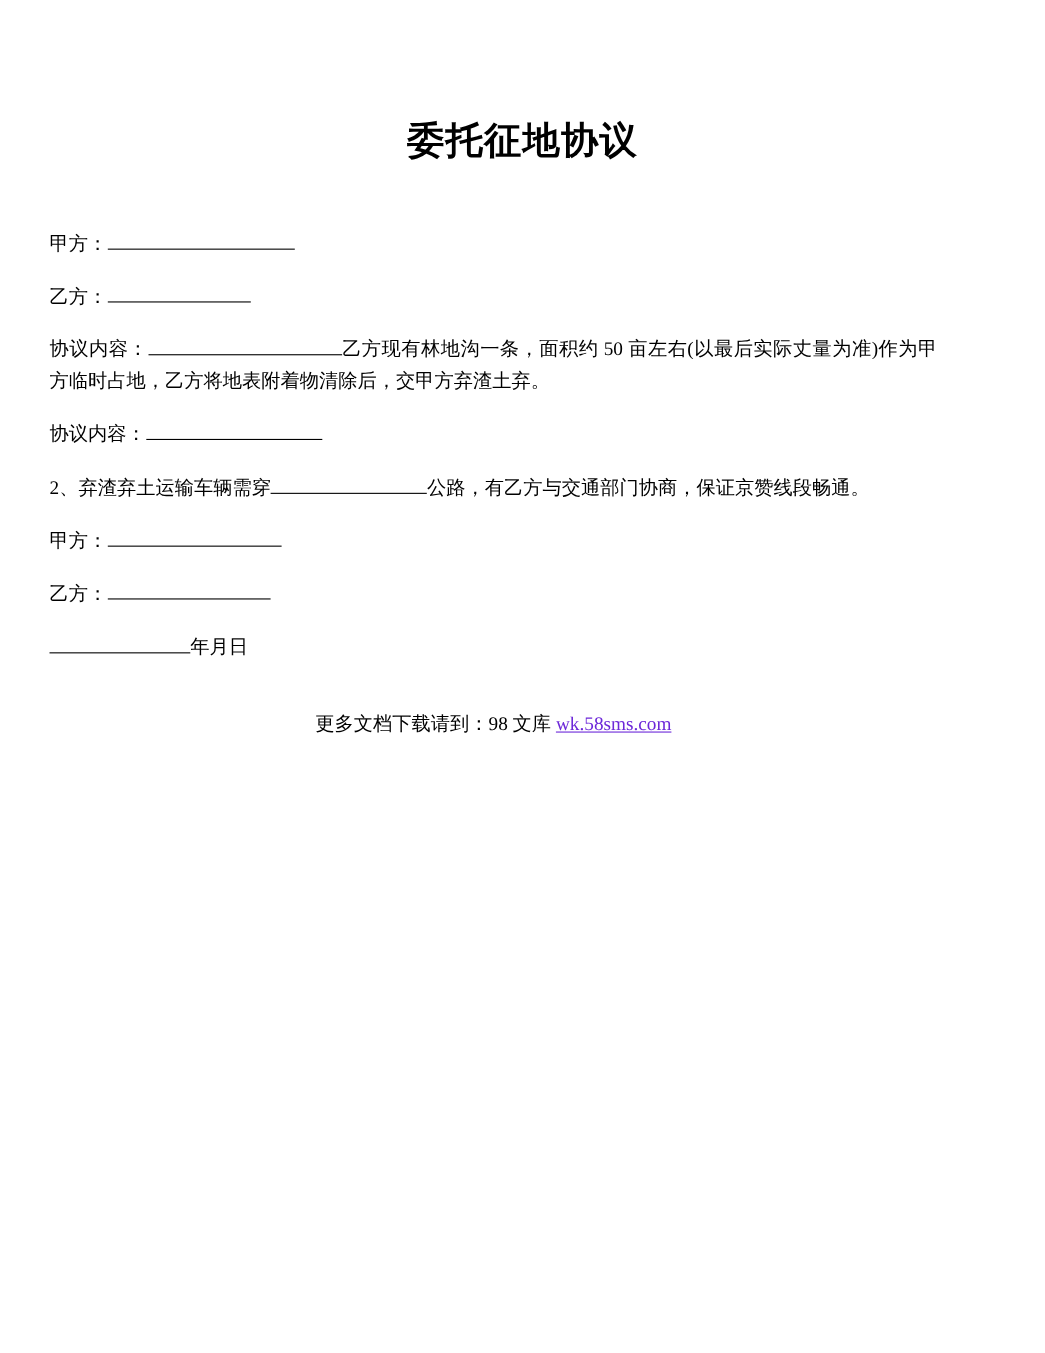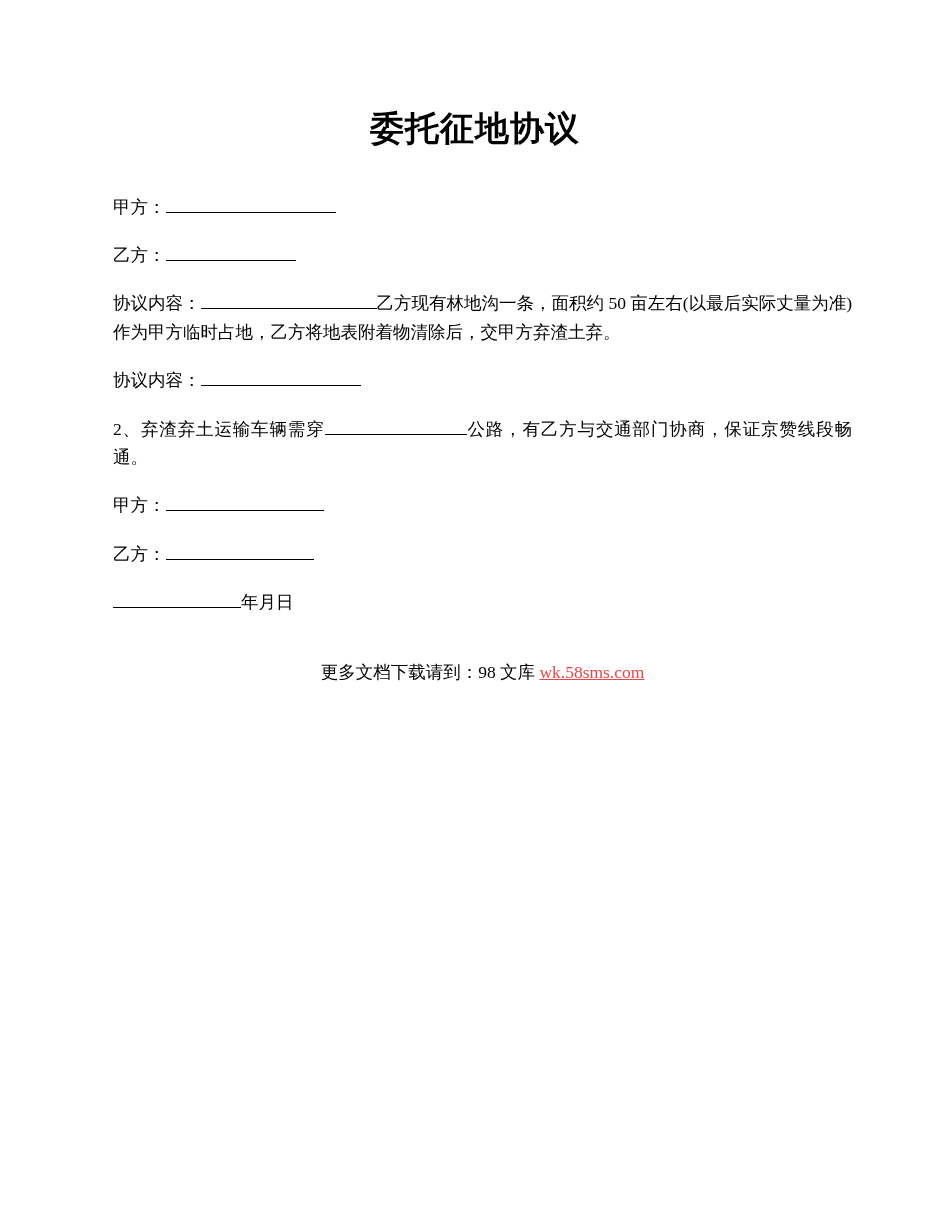--- a/index.html
+++ b/index.html
@@ -27,22 +27,22 @@
     font-weight: bold;
     font-size: 34px;
     text-align: center;
     letter-spacing: 1px;
     margin: 0;
     padding-top: 108px;
     padding-bottom: 0;
     line-height: 1.2;
   }
   .body-area {
-    margin-top: 44px;
-    padding-left: 113px;
+    margin-top: 58px;
+    padding-left: 45px;
     padding-right: 98px;
   }
   p.para {
     margin: 0 0 20px 0;
     font-size: 17.5px;
     line-height: 1.62;
     text-align: justify;
     text-justify: inter-ideograph;
   }
   .blank {
@@ -59,21 +59,21 @@
   .b-128 { width: 128px; }
   .b-158 { width: 158px; }
   .footer-line {
     margin: 0;
     padding-top: 22px;
     text-align: center;
     font-size: 17.5px;
     line-height: 1.6;
   }
   .footer-link {
-    color: #ef4444;
+    color: #6d28d9;
     text-decoration: underline;
     cursor: pointer;
   }
 </style>
 </head>
 <body>
 
 <div class="page">
 
   <h1 class="doc-title">委托征地协议</h1>

